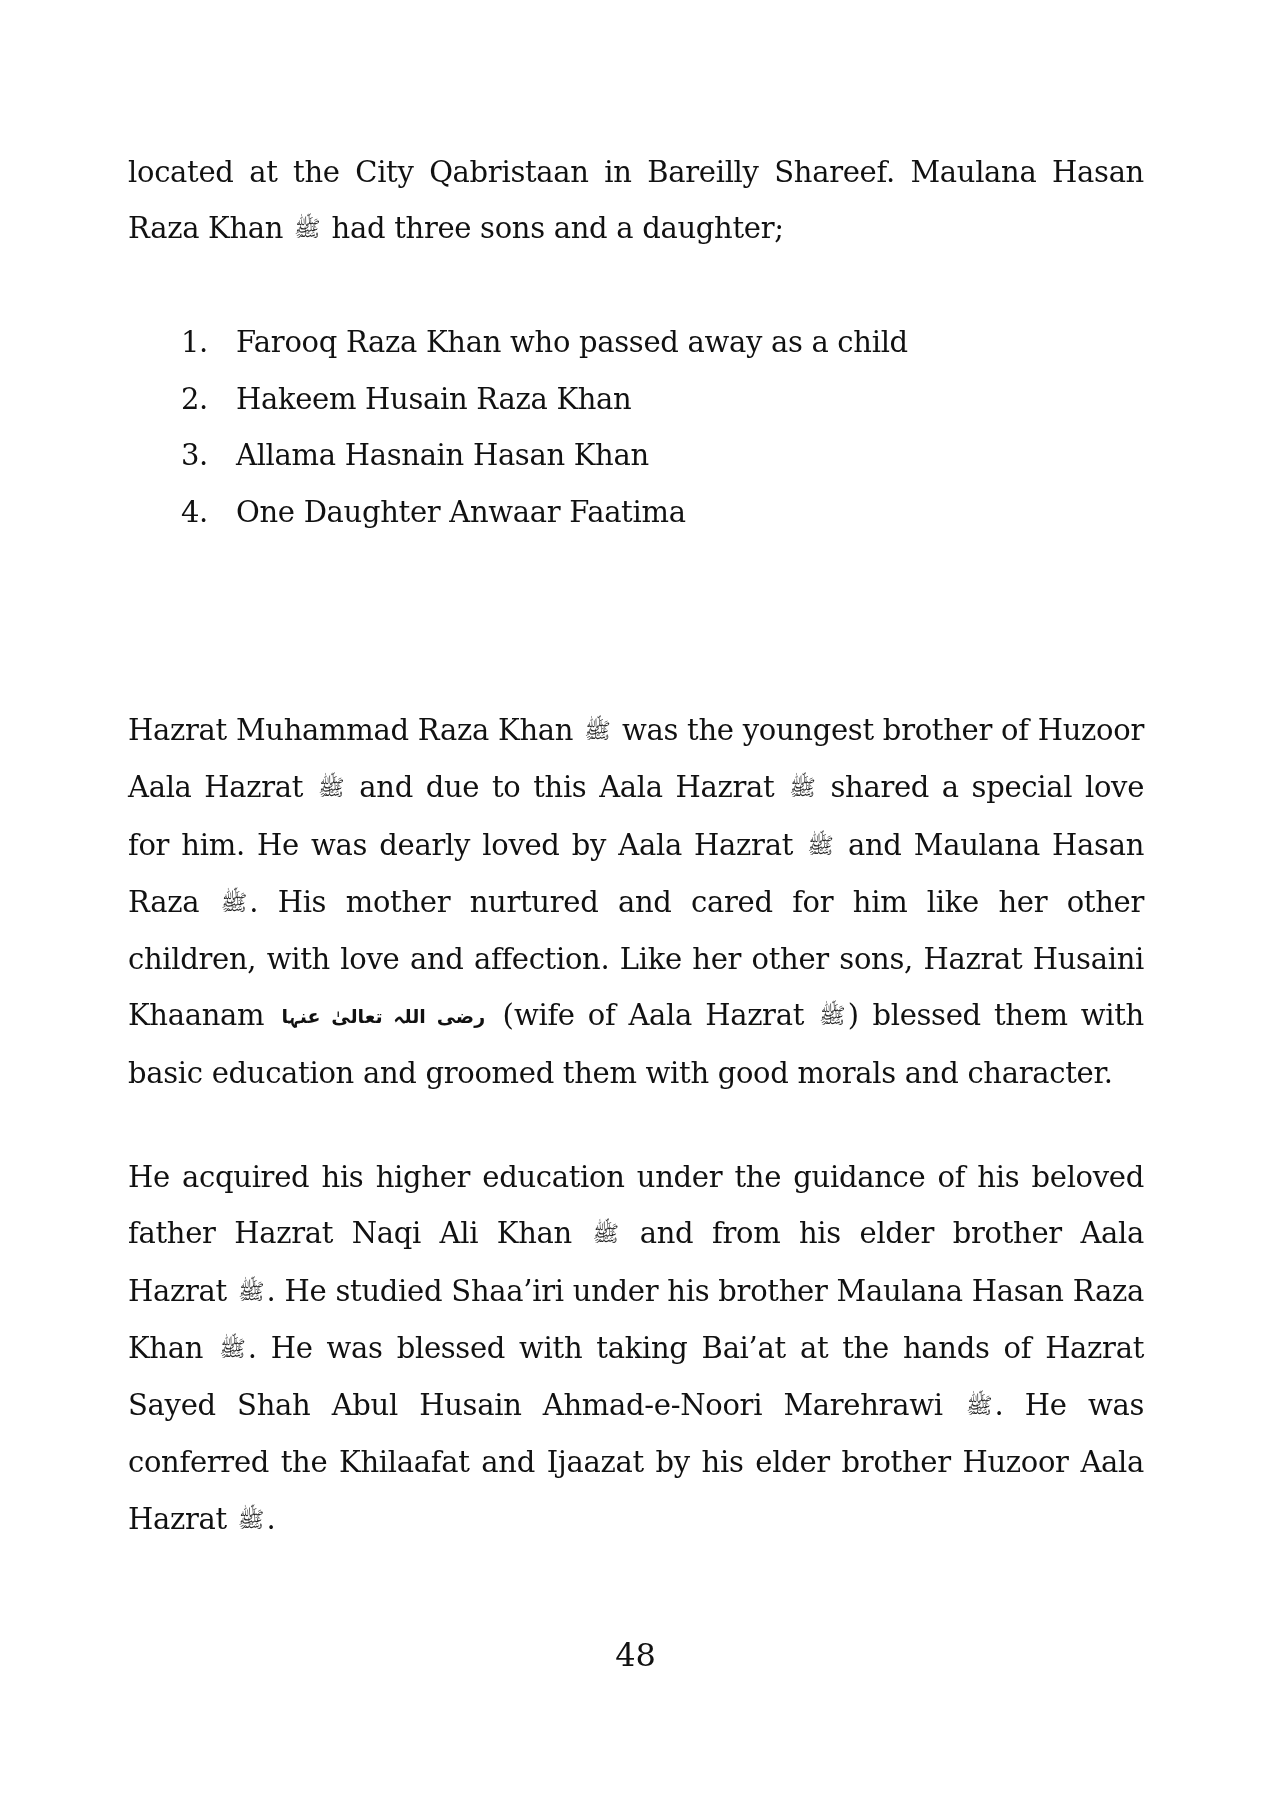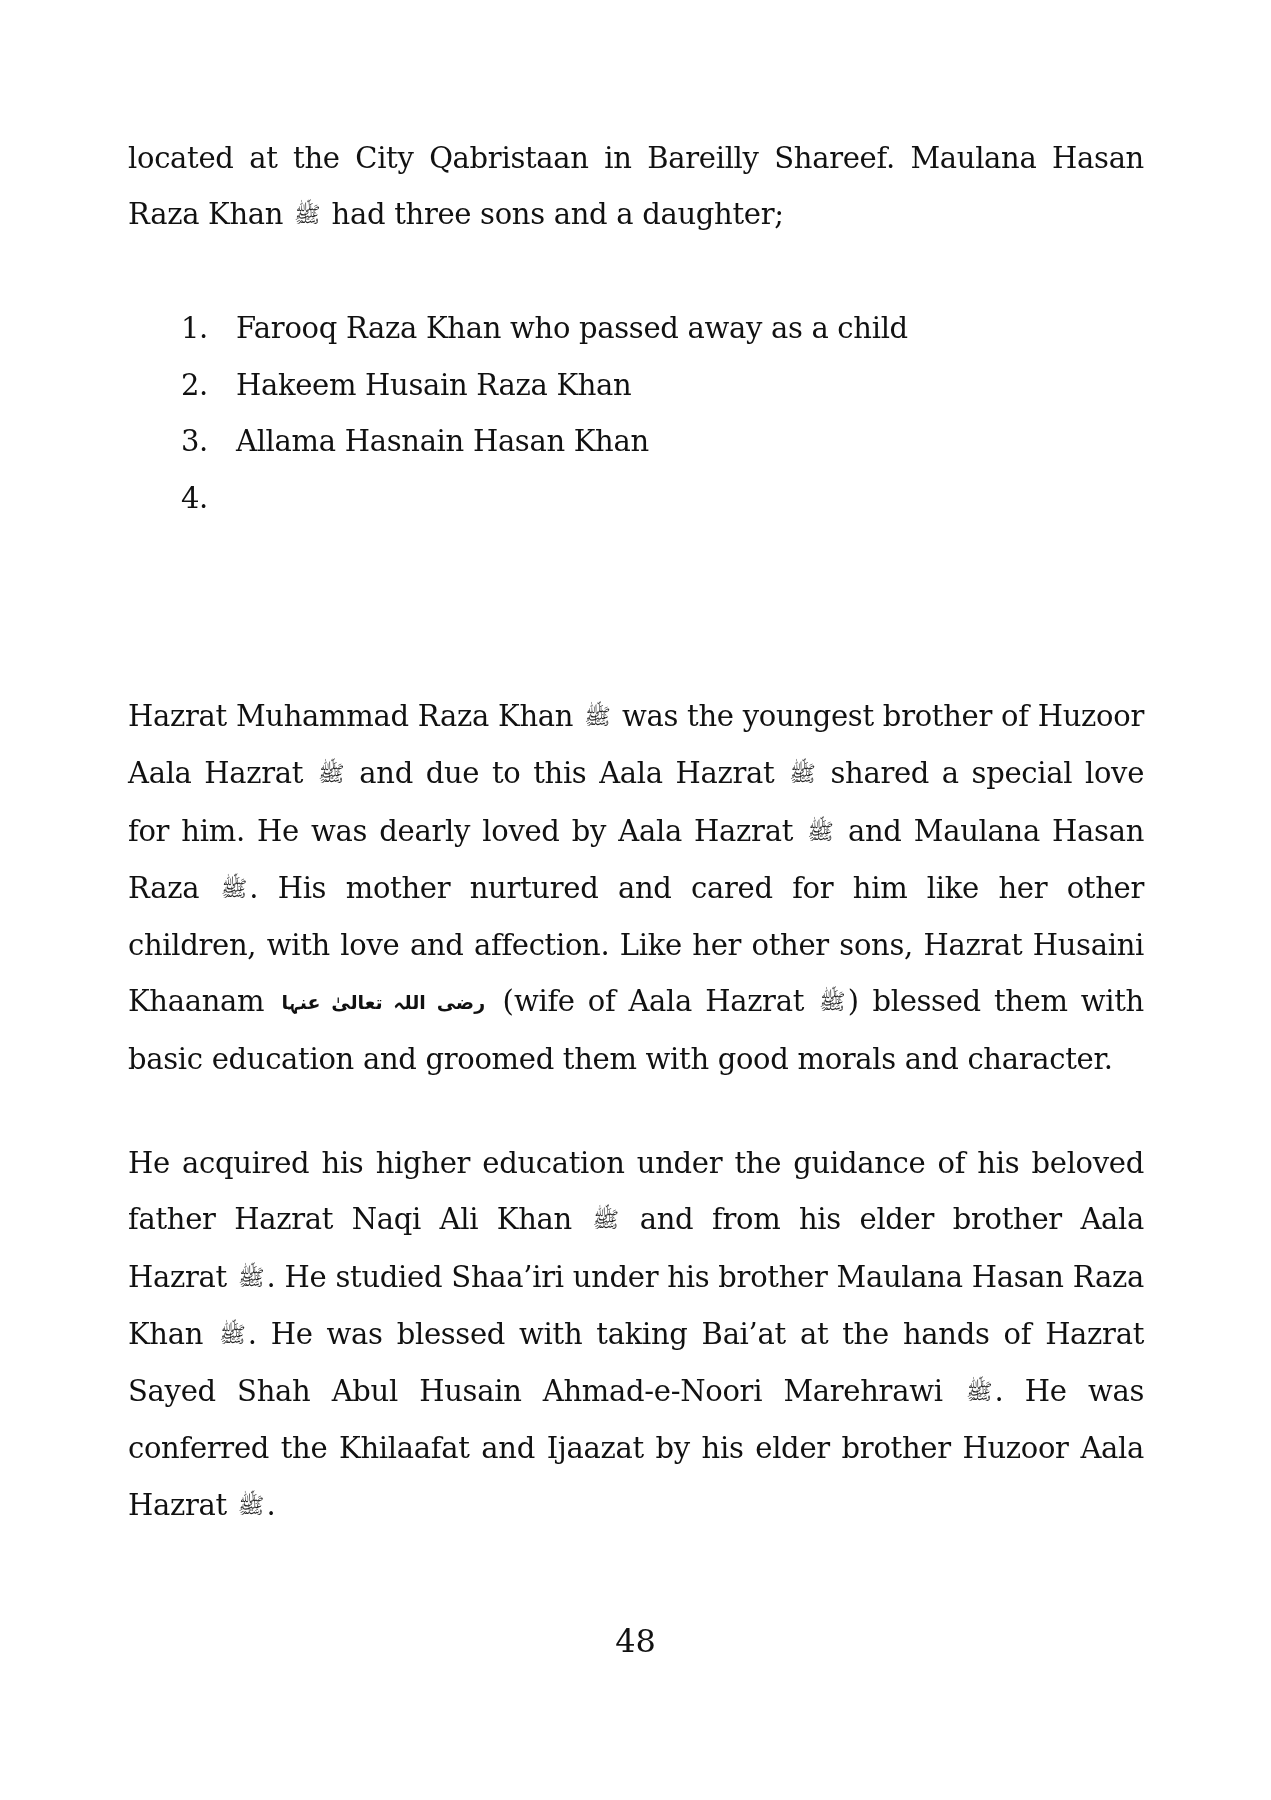--- a/index.html
+++ b/index.html
@@ -1,18 +1,18 @@
 <!DOCTYPE html>
 <html><head>
 <meta charset="utf-8">
 <style>
   html, body { margin: 0; padding: 0; background: #ffffff; }
   body { width: 1271px; height: 1800px; position: relative; overflow: hidden; color: #111111;
          font-family: "DejaVu Serif", "Liberation Serif", serif; }
-  .page { position: absolute; left: 0; top: 4px; width: 1271px; height: 1538px; }
+  .page { position: absolute; left: 0; top: 18px; width: 1271px; height: 1538px; }
   .para { position: absolute; left: 128px; width: 1016px; font-size: 29px; line-height: 56.3px;
           text-align: justify; margin: 0; letter-spacing: -0.3px; }
   .para .seal { font-size: 22px; display: inline-block; margin: 0 2px; color: #222; vertical-align: 2px; }
   .para .urdu { font-size: 19px; font-family: "DejaVu Sans", sans-serif; margin: 0 4px; vertical-align: 2px; font-weight: bold; }
   .list { position: absolute; left: 128px; top: 296px; margin: 0; padding: 0; list-style: none; }
   .list li { font-size: 29px; line-height: 56.5px; display: flex; letter-spacing: -0.3px; }
   .list .num { width: 108px; text-align: right; padding-right: 28px; box-sizing: border-box; display: inline-block; }
   .heading { position: absolute; left: 130px; top: 568px; margin: 0; font-weight: normal; font-size: 40px;
              font-variant: small-caps; letter-spacing: 1px; font-family: "Liberation Serif", serif; }
   .heading .seal { font-size: 24px; vertical-align: 4px; margin-left: 6px; }
@@ -37,20 +37,21 @@
     <li>
         <span class="num">2.</span>
         <span>Hakeem Husain Raza Khan</span>
       </li>
     <li>
         <span class="num">3.</span>
         <span>Allama Hasnain Hasan Khan</span>
       </li>
     <li>
         <span class="num">4.</span>
+        <span>One Daughter Anwaar Faatima</span>
       </li>
   </ol>
 
 
   <p class="para" style="top:684px;">
     <span>Hazrat Muhammad Raza Khan</span>
     <span class="seal">ﷺ</span>
     <span>was the youngest brother of Huzoor Aala Hazrat</span>
     <span class="seal">ﷺ</span>
     <span>and due to this Aala Hazrat</span>

